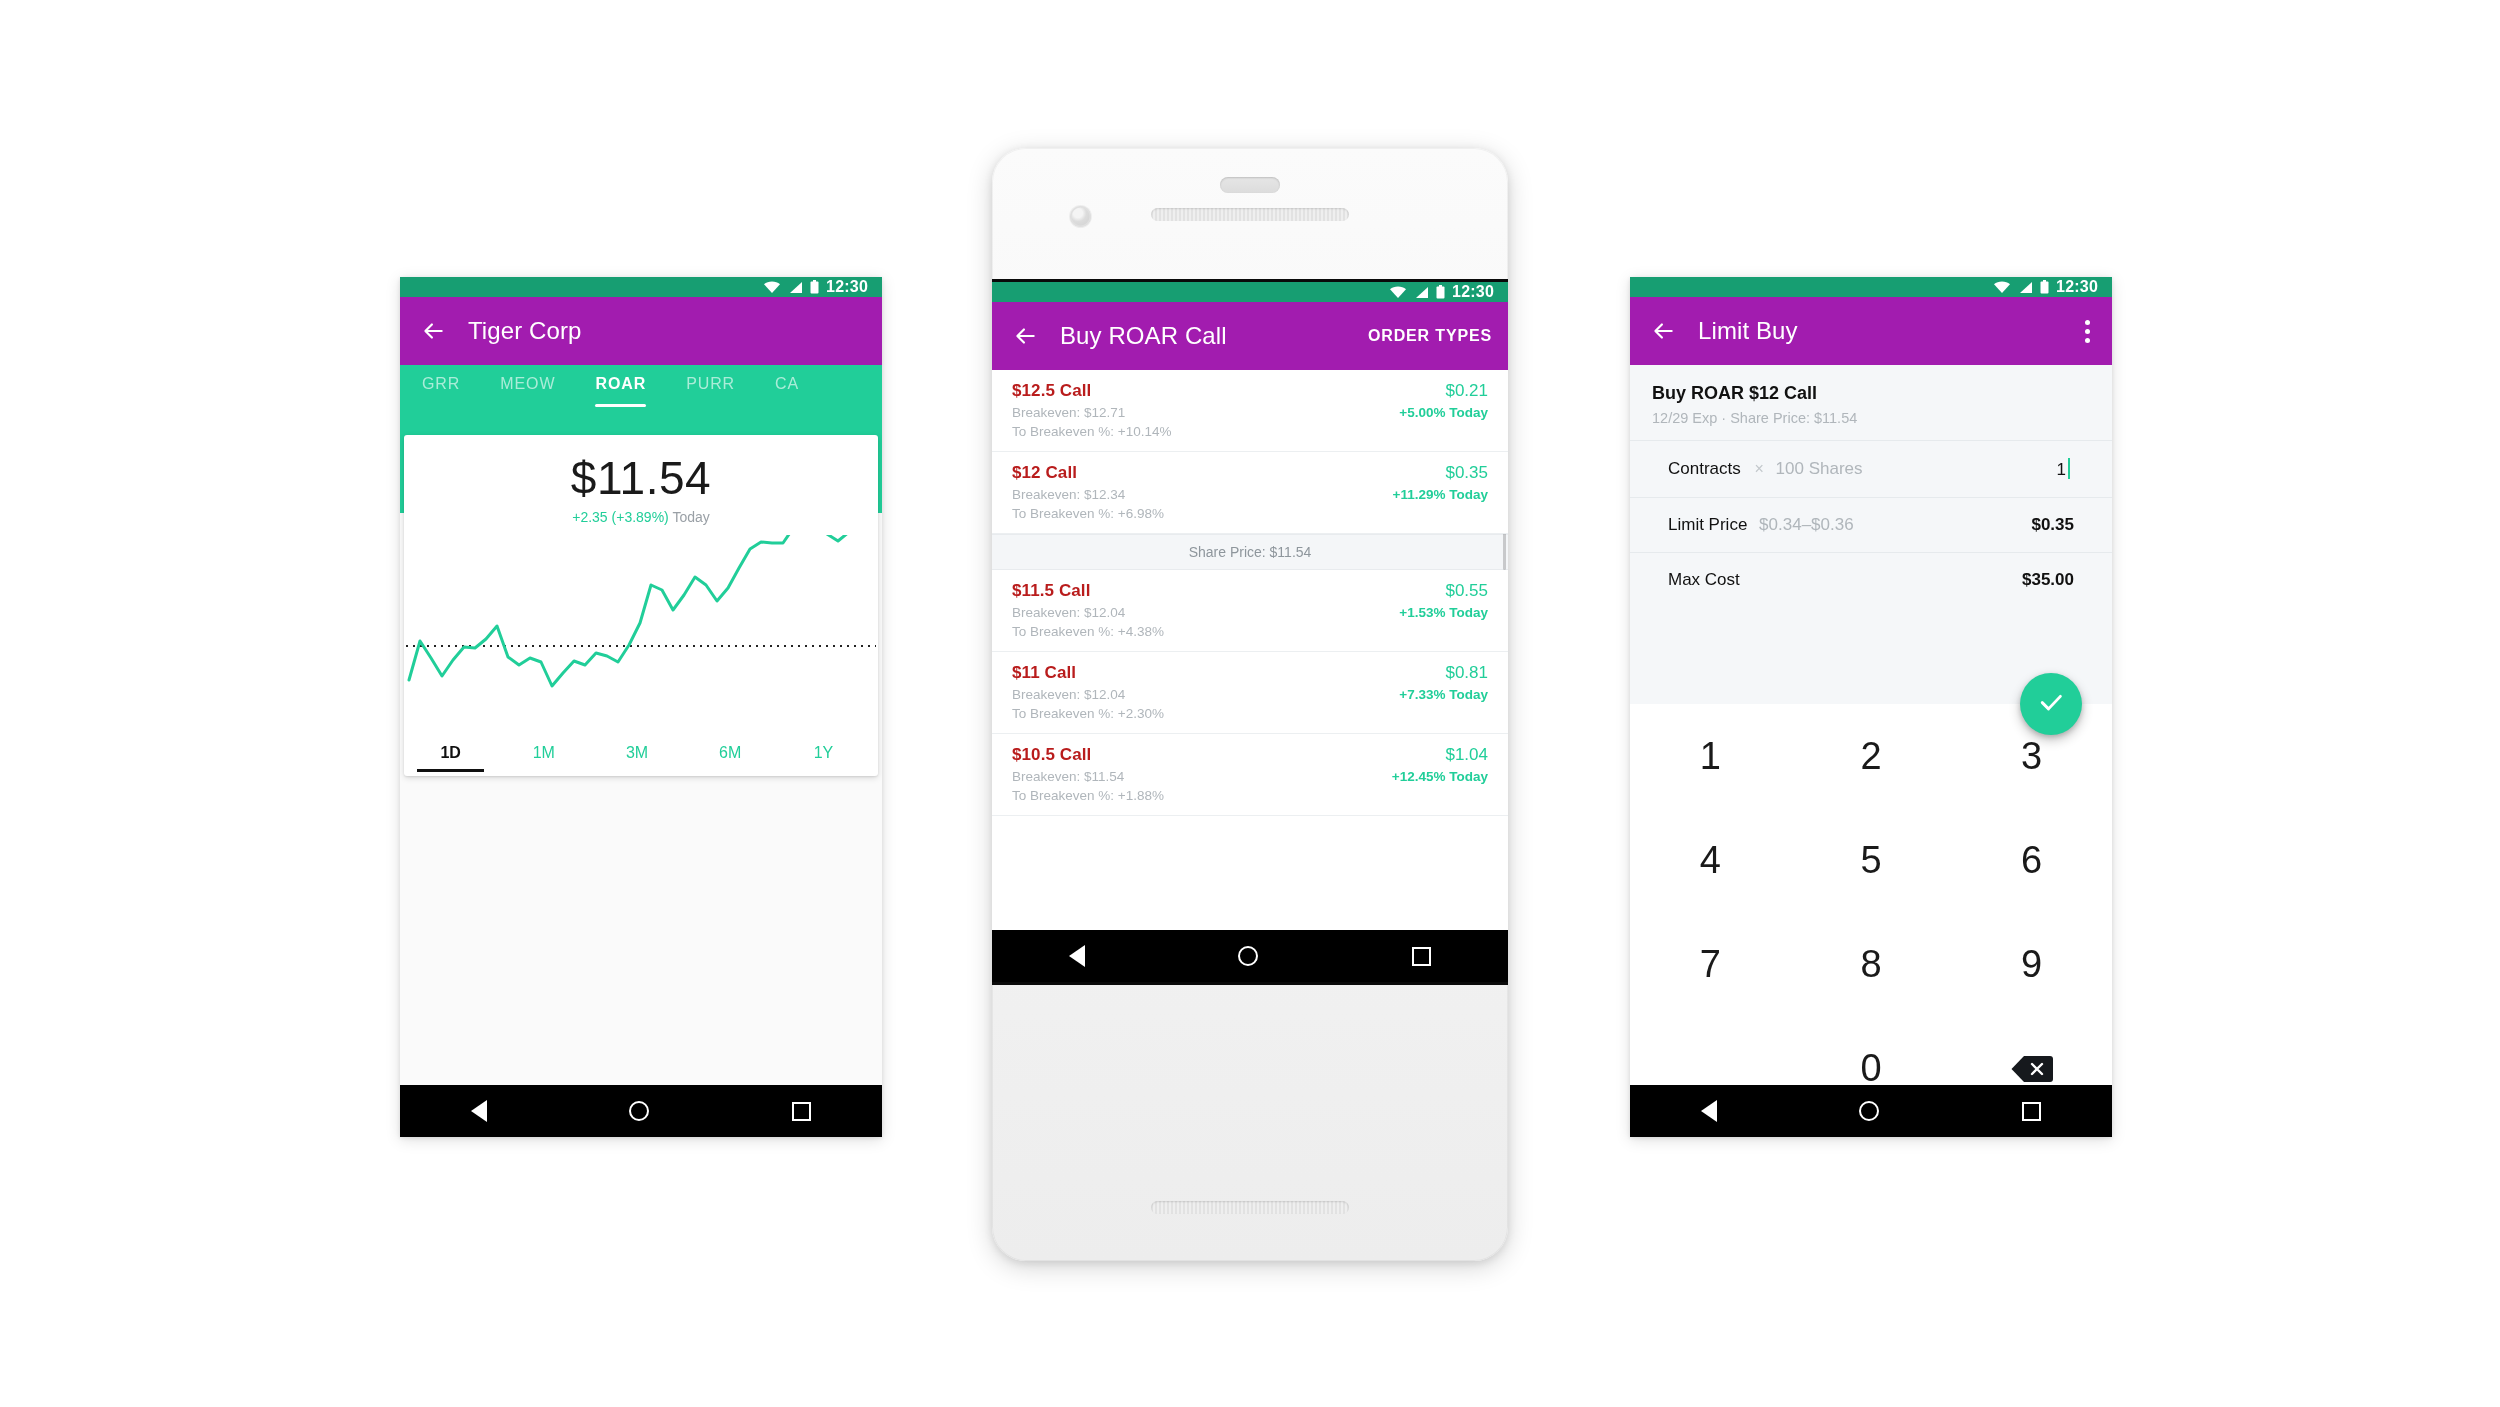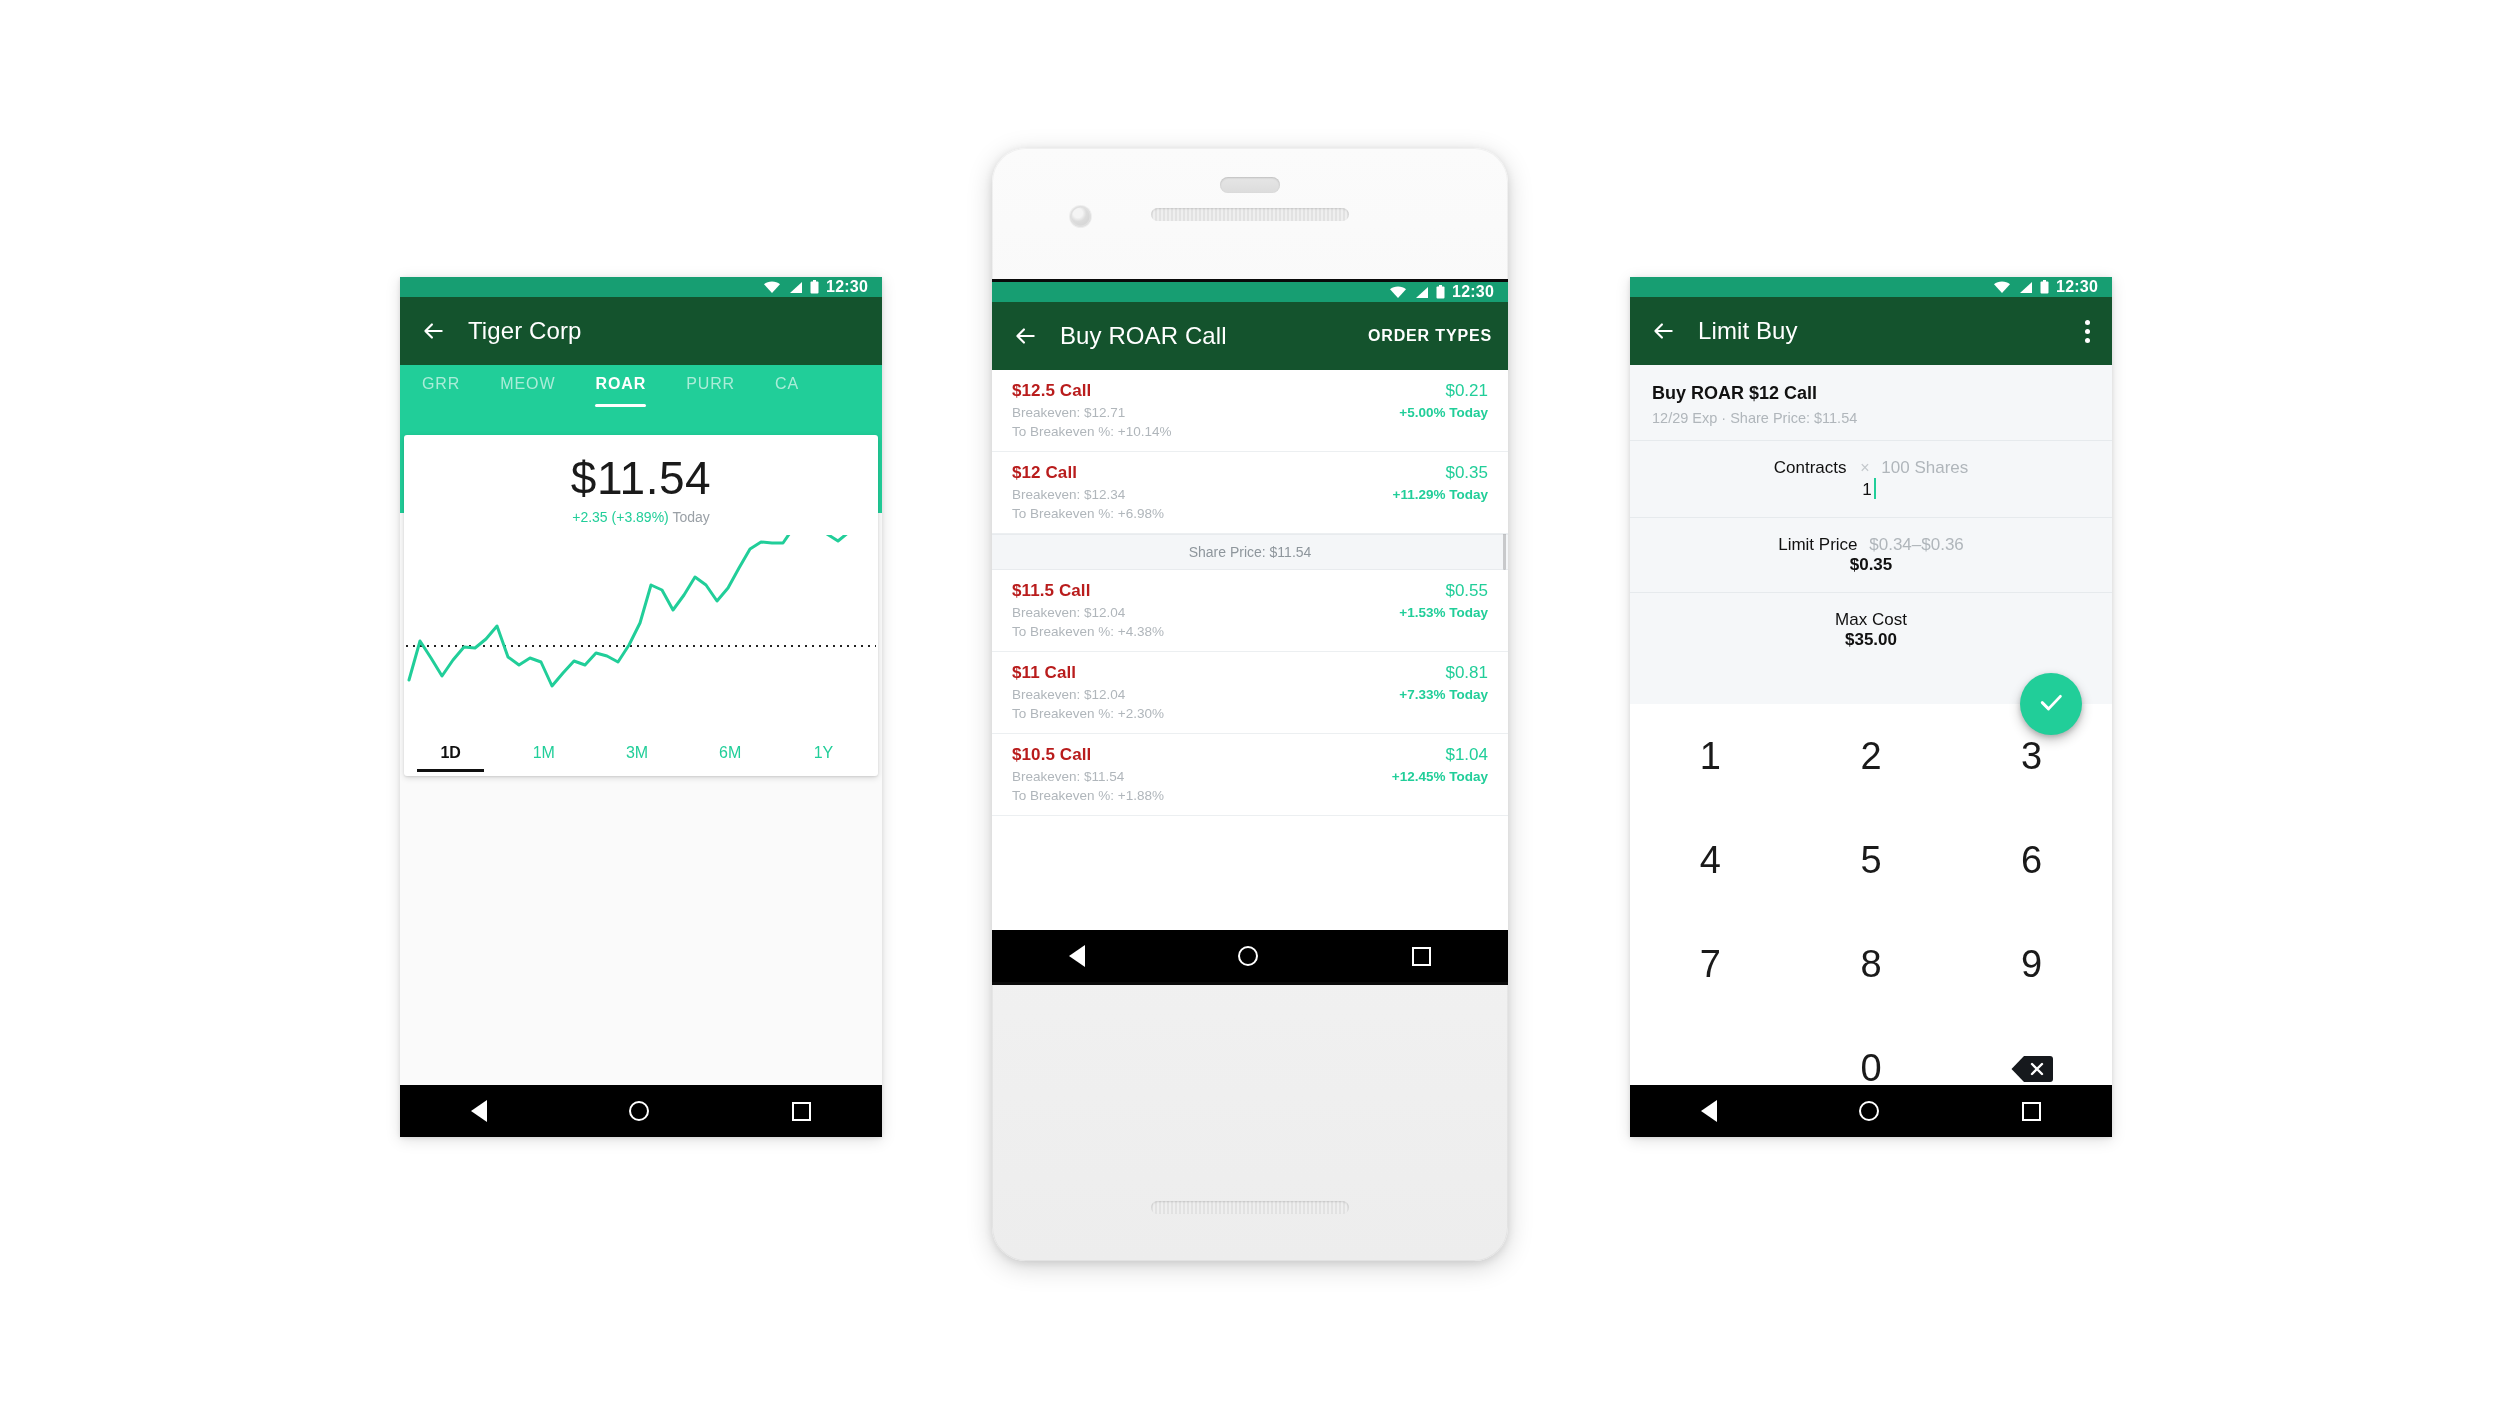--- a/index.html
+++ b/index.html
@@ -74,21 +74,21 @@
   .statusbar {
     position:relative; height:20px; background:#179e72;
     display:flex; align-items:center; justify-content:flex-end;
     padding-right:14px; gap:7px;
   }
   .sb-time { color:#fff; font-size:16px; font-weight:700; letter-spacing:.2px; line-height:1; }
   .ico-wifi { width:18px; height:14px; position:relative; }
   .ico-wifi svg, .ico-sig svg, .ico-bat svg { display:block; }
 
   .appbar {
-    background:#14532d; color:#fff; position:relative;
+    background:#a21caf; color:#fff; position:relative;
     height:68px; display:flex; align-items:center; padding:0 16px;
   }
   .backarrow { width:34px; height:34px; display:flex; align-items:center; justify-content:center; cursor:pointer; }
   .appbar-title { font-size:24px; font-weight:400; margin-left:18px; letter-spacing:.1px; white-space:nowrap; }
   .appbar-action {
     margin-left:auto; font-size:16px; font-weight:700; letter-spacing:.85px; white-space:nowrap;
   }
   .kebab { margin-left:auto; display:flex; flex-direction:column; gap:4px; align-items:center; padding:6px; cursor:pointer; }
   .kebab i { width:5px; height:5px; border-radius:50%; background:#fff; display:block; }
 
@@ -160,21 +160,21 @@
     background:rgba(0,0,0,.18); border-radius:2px;
   }
 
   
   .p3-body { position:relative; height:calc(860px - 52px); background:#f5f7f9; }
   .order-head { background:#f5f7f9; padding:18px 22px 14px 22px; }
   .order-title { font-size:18px; font-weight:700; color:#111; }
   .order-sub { font-size:14.5px; color:#b0b6bb; margin-top:6px; }
   .form-row {
     display:flex; align-items:center; justify-content:space-between;
-    padding:17px 22px; border-top:1px solid #e6eaed; background:#f5f7f9;flex-direction:column;
+    padding:17px 38px; border-top:1px solid #e6eaed; background:#f5f7f9;
   }
   .fr-label { font-size:17px; color:#111; }
   .fr-label .muted { color:#b0b6bb; margin-left:7px; }
   .fr-label .xsym { color:#c3c8cc; margin-left:9px; font-size:16px; }
   .fr-value { font-size:17px; color:#111; font-weight:700; }
   .fr-value.plain { font-weight:400; position:relative; padding-right:4px; }
   .caret { display:inline-block; width:2px; height:21px; background:#21ce99; vertical-align:-4px; margin-left:2px; }
   .fab {
     position:absolute; right:30px; top:308px; width:62px; height:62px; border-radius:50%;
     background:#21ce99; display:flex; align-items:center; justify-content:center;

